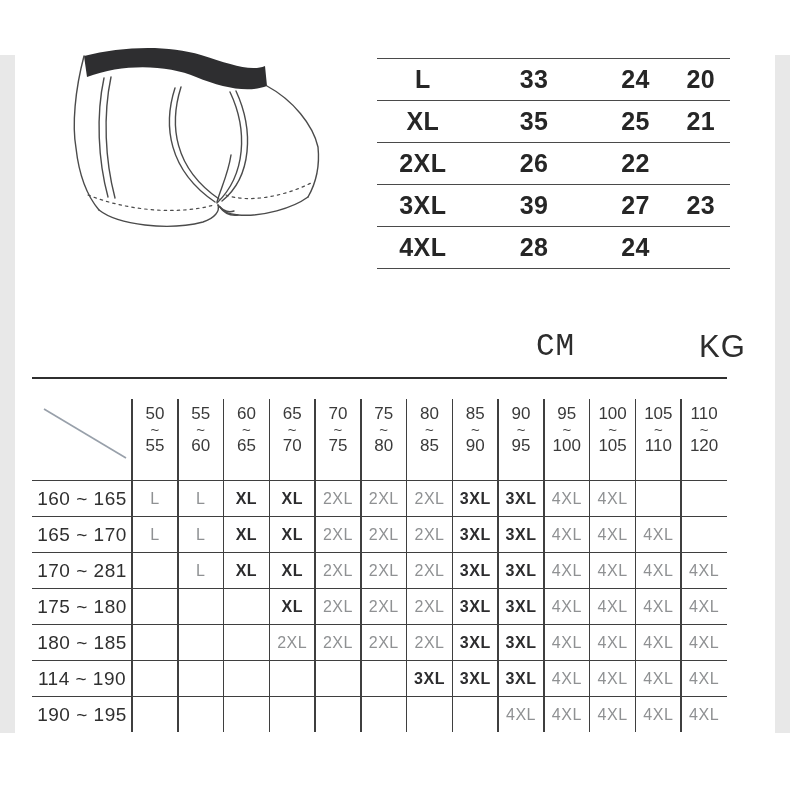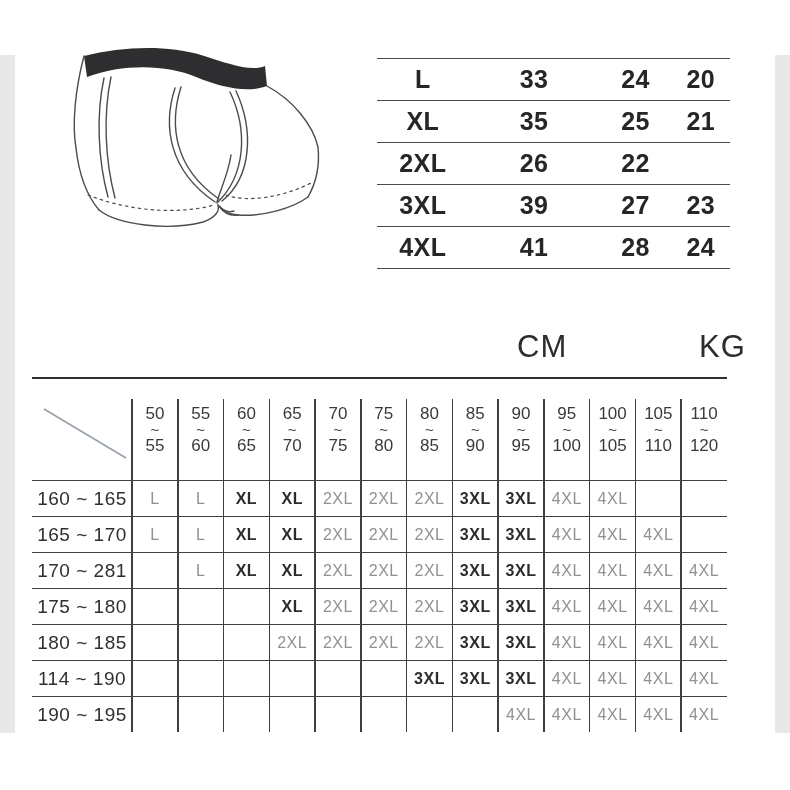--- a/index.html
+++ b/index.html
@@ -22,21 +22,21 @@
   .spec-table { position:absolute; left:377px; top:58px; width:353px; border-top:1.5px solid #4a4a4a; }
   .spec-row {
     display:grid; grid-template-columns:26% 37% 20.5% 16.5%;
     height:42px; align-items:center;
     border-bottom:1.5px solid #4a4a4a;
   }
   .spec-cell { text-align:center; font-size:25px; font-weight:700; color:#262626; letter-spacing:0.5px; }
 
   
   .unit-label { position:absolute; top:329px; font-size:31px; color:#2d2d2d; letter-spacing:1px; }
-  .unit-cm { left:517px; }
+  .unit-cm { left:536px;font-family:Liberation Mono, monospace; }
   .unit-kg { left:699px; }
 
   
   .matrix { position:absolute; left:32px; top:377px; width:695px; height:356px; border-top:2.5px solid #2f2f2f; overflow:hidden; }
   .matrix-row { display:grid; grid-template-columns:100px repeat(13, 1fr); }
   .matrix-header { height:101px; }
   .matrix-header .mcell { position:relative; display:flex; flex-direction:column; align-items:center; justify-content:center; }
   .matrix-header .mcell::before {
     content:""; position:absolute; left:-0.75px; top:20px; bottom:0; width:1.5px; background:#3f3f3f;
   }
@@ -109,21 +109,20 @@
       <div class="spec-cell">22</div>
     </div>
     <div class="spec-row">
       <div class="spec-cell size">3XL</div>
       <div class="spec-cell">39</div>
       <div class="spec-cell">27</div>
       <div class="spec-cell">23</div>
     </div>
     <div class="spec-row">
       <div class="spec-cell size">4XL</div>
-      <div class="spec-cell">41</div>
       <div class="spec-cell">28</div>
       <div class="spec-cell">24</div>
     </div>
   </div>
 
 <div class="unit-label unit-cm">CM</div>
 <div class="unit-label unit-kg">KG</div>
 
 <div class="matrix">
   <div class="matrix-row matrix-header" id="matrix-header">

